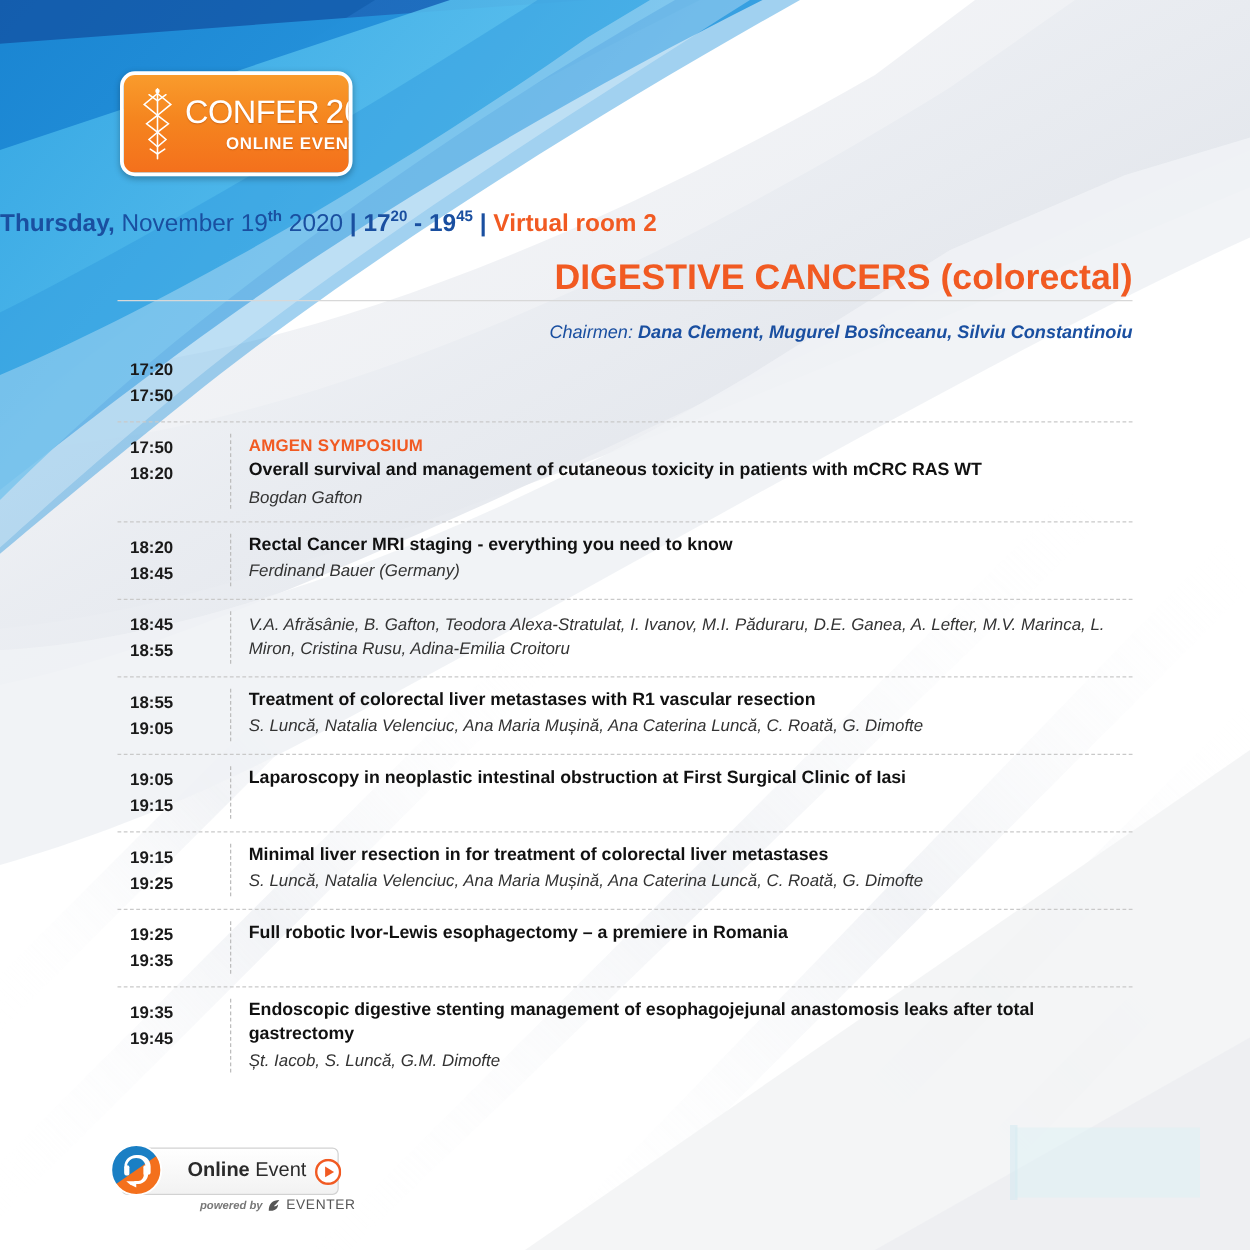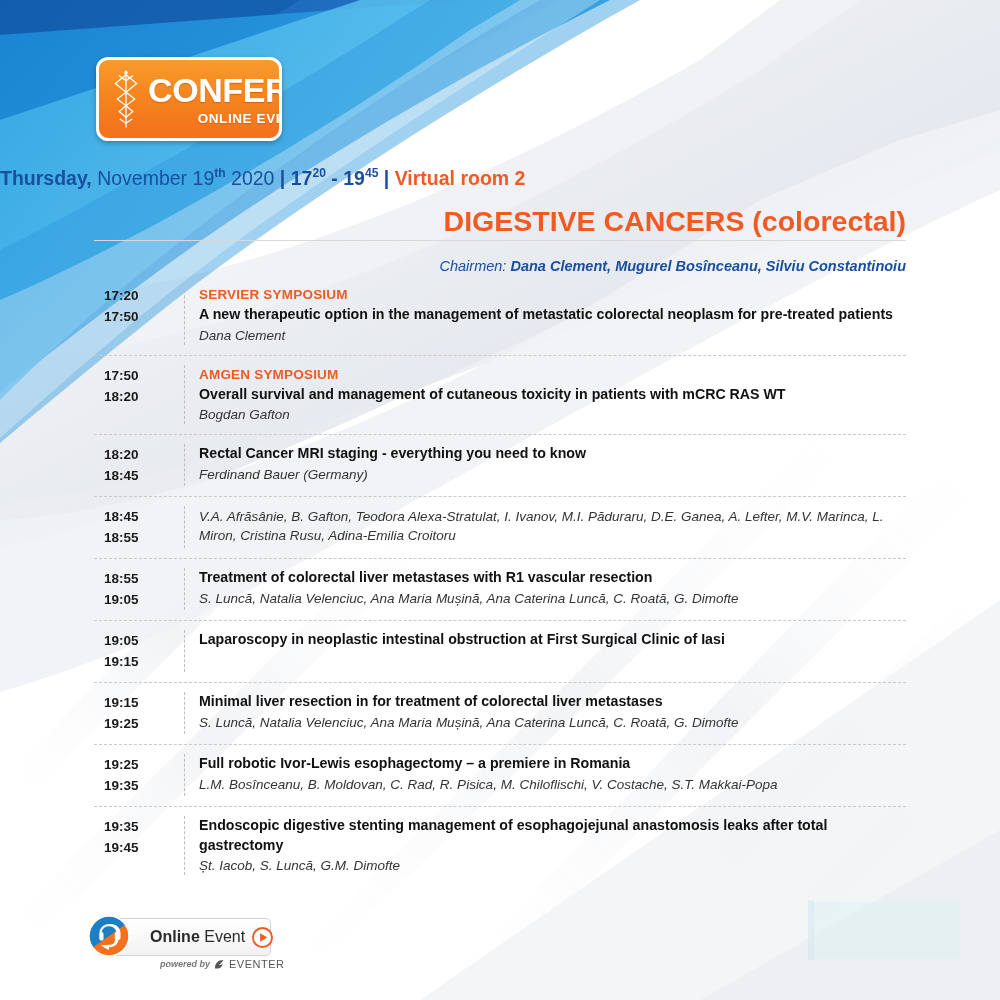--- a/index.html
+++ b/index.html
@@ -27,21 +27,21 @@
     background: linear-gradient(180deg, #f99b2c 0%, #f5851f 45%, #f4701c 100%);
     border: 3px solid #ffffff;
     box-shadow: 0 2px 5px rgba(0,0,0,0.28);
     display: flex; align-items: center;
     overflow: hidden;
   }
   .logo-caduceus { width: 40px; height: 60px; margin-left: 7px; flex: none; }
   .logo-textwrap { display: flex; flex-direction: column; align-items: center; margin-left: 2px; }
   .logo-line1 { display: flex; align-items: baseline; color: #fff; line-height: 1; }
   .logo-confer {
-    font-size: 34px; font-weight: bold; letter-spacing: -0.4px;
+    font-size: 26px; font-weight: normal; letter-spacing: -0.4px;
     text-shadow: 0 1px 1px rgba(160,60,0,0.45);
   }
   .logo-year {
     font-size: 27px; font-weight: normal; margin-left: 5px;
     text-shadow: 0 1px 1px rgba(160,60,0,0.45);
   }
   .logo-line2 {
     color: #fff; font-size: 13.5px; font-weight: bold;
     letter-spacing: 0.6px; margin-top: 4px;
     text-shadow: 0 1px 1px rgba(160,60,0,0.4);
@@ -240,25 +240,20 @@
     </div>
   </div>
 
   <div class="schedule">
 
     <div class="row">
       <div class="row-times">
         <div>17:20</div>
         <div>17:50</div>
       </div>
-      <div class="row-body">
-        <div class="row-sponsor">SERVIER SYMPOSIUM</div>
-        <div class="row-title">A new therapeutic option in the management of metastatic colorectal neoplasm for pre-treated patients</div>
-        <div class="row-authors">Dana Clement</div>
-      </div>
     </div>
 
     <div class="row">
       <div class="row-times">
         <div>17:50</div>
         <div>18:20</div>
       </div>
       <div class="row-body">
         <div class="row-sponsor">AMGEN SYMPOSIUM</div>
         <div class="row-title">Overall survival and management of cutaneous toxicity in patients with mCRC RAS WT</div>
@@ -319,21 +314,20 @@
       </div>
     </div>
 
     <div class="row">
       <div class="row-times">
         <div>19:25</div>
         <div>19:35</div>
       </div>
       <div class="row-body">
         <div class="row-title">Full robotic Ivor-Lewis esophagectomy – a premiere in Romania</div>
-        <div class="row-authors">L.M. Bosînceanu, B. Moldovan, C. Rad, R. Pisica, M. Chiloflischi, V. Costache, S.T. Makkai-Popa</div>
       </div>
     </div>
 
     <div class="row">
       <div class="row-times">
         <div>19:35</div>
         <div>19:45</div>
       </div>
       <div class="row-body">
         <div class="row-title">Endoscopic digestive stenting management of esophagojejunal anastomosis leaks after total gastrectomy</div>

